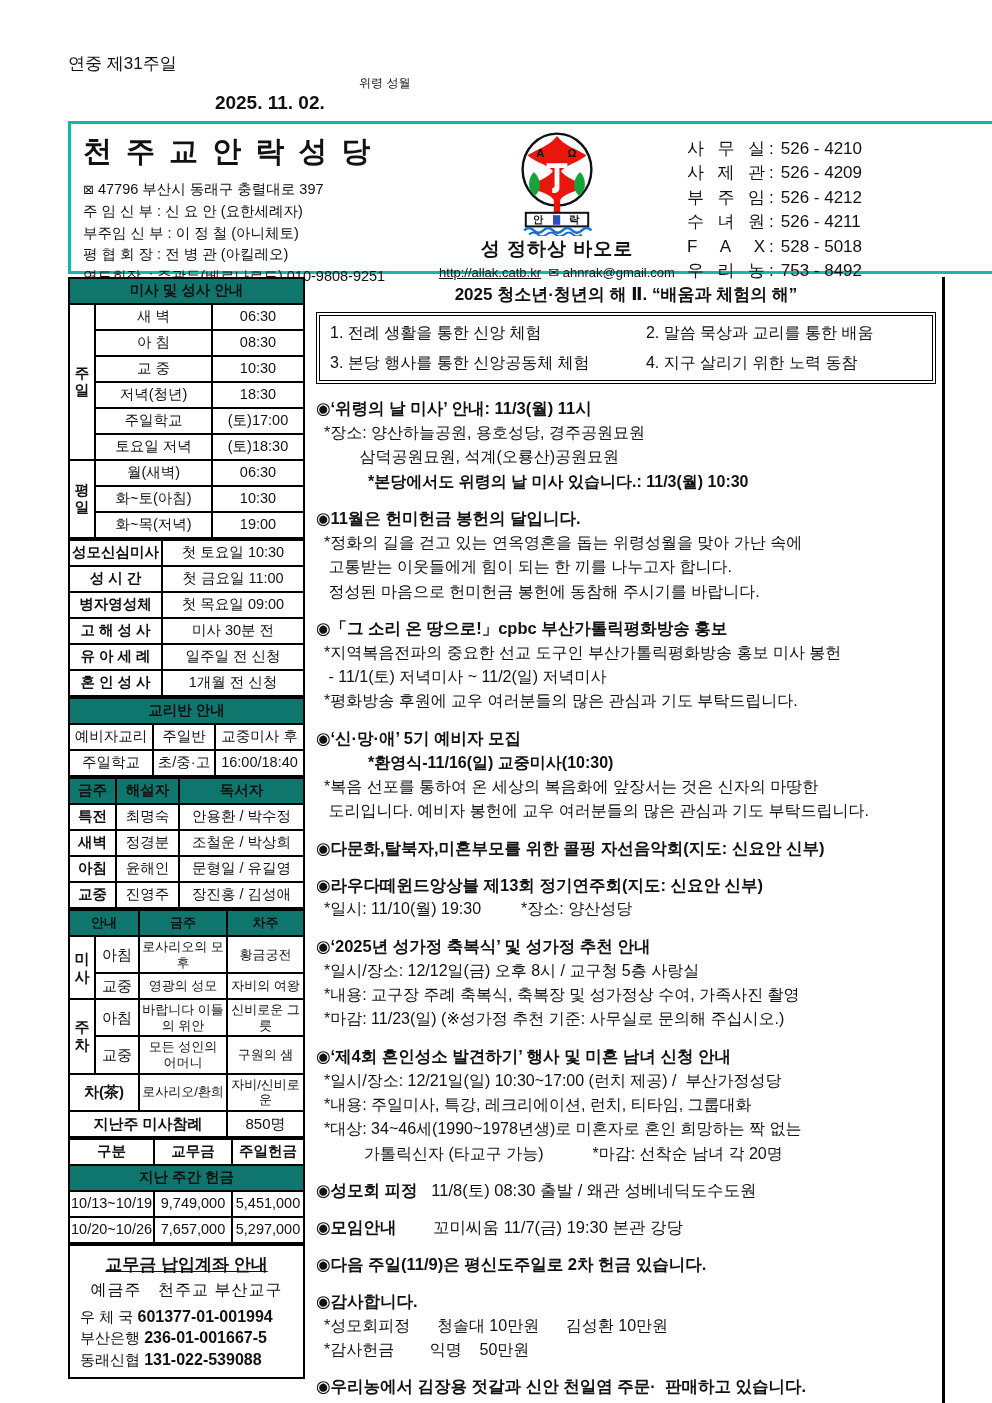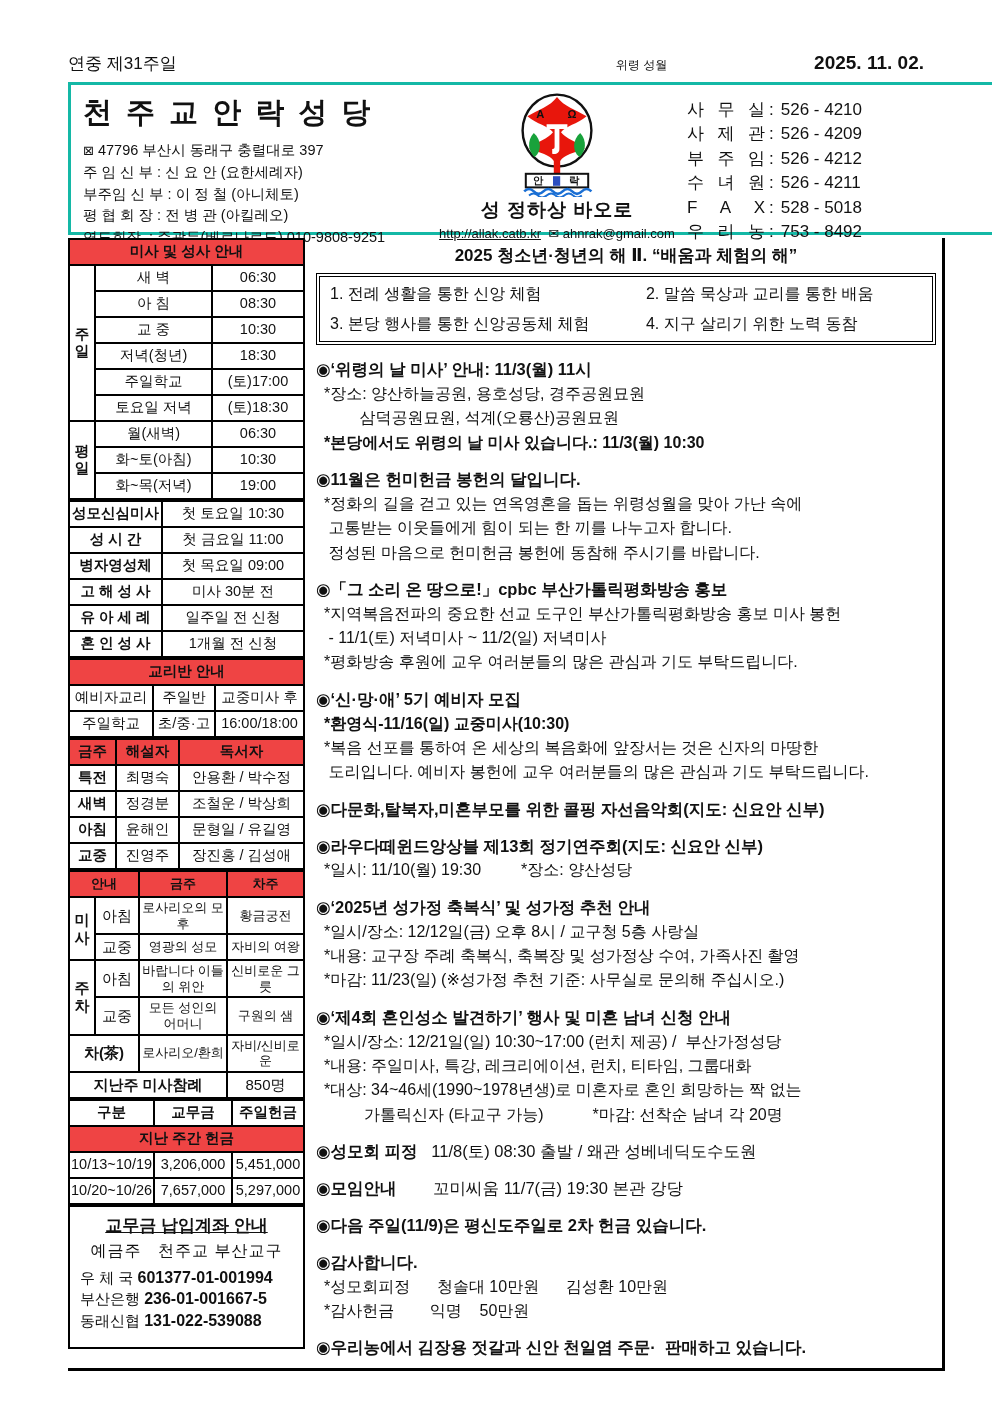--- a/index.html
+++ b/index.html
@@ -1,20 +1,20 @@
 <!DOCTYPE html>
 <html><head>
 <meta charset="utf-8">
 <style>
   * { margin:0; padding:0; box-sizing:border-box; }
   body { background:#fff; color:#111; font-family:"Liberation Sans","DejaVu Sans",sans-serif; }
   .page { width:992px; height:1403px; overflow:hidden; background:#fff; padding:52px 0 0 68px; position:relative; }
 
   
-  .topbar { width:856px; display:flex; align-items:baseline; margin-bottom:7px; }
+  .topbar { width:856px; display:flex; align-items:baseline; margin-bottom:7px;flex-direction:column; }
   .tb-left { width:30%; font-size:17px; }
   .tb-center { width:40%; text-align:right; font-size:12px; }
   .tb-right { width:30%; text-align:right; font-size:19px; font-weight:bold; }
 
   
   .header-box { width:976px; border:3px solid #14b8a6; display:flex; padding:8px 0 4px 12px; height:153px; }
   .hb-left { width:348px; }
   .church-name { font-size:29px; font-weight:bold; letter-spacing:3px; margin-bottom:7px; white-space:nowrap; }
   .addr, .staff-line { font-size:14.5px; line-height:1.5; white-space:pre-wrap; }
   .addr .micon { font-size:13px; }
@@ -29,42 +29,42 @@
   .ph-colon { margin:0 7px 0 4px; }
 
   
   .main-body { width:877px; display:flex; margin-top:3px; border-right:3px solid #000; border-bottom:3px solid #000; }
   .sidebar { width:237px; flex:none; }
   .content { flex:1; padding:4px 6px 8px 11px; }
 
   
   table.tb { width:100%; border-collapse:collapse; table-layout:fixed; }
   .tb td { border:2px solid #000; text-align:center; font-size:14.5px; line-height:1.2; padding:2px 1px; height:26px; overflow:hidden; }
-  .thead { background:#ef4444; font-weight:bold; font-size:16px; }
+  .thead { background:#0f766e; font-weight:bold; font-size:16px; }
   .vlabel { font-weight:bold; font-size:16px; word-break:break-all; line-height:1.7; padding:0 2px; }
   .b { font-weight:bold; }
   .sm { font-size:13px; }
   .guide td { font-size:13px; }
   .guide td.hd { font-size:15px; }
   .num { font-size:13.5px; }
-  .account { border:2px solid #000; text-align:center; padding:7px 4px 15px; }
+  .account { border:2px solid #000; text-align:center; padding:7px 4px 6px; }
   .acc-title { font-size:17px; font-weight:bold; text-decoration:underline; margin-bottom:4px; }
   .acc-holder { font-size:16px; letter-spacing:1px; margin-bottom:5px; white-space:pre-wrap; }
   .acc-line { font-size:15px; text-align:left; padding-left:6px; line-height:1.35; white-space:nowrap; }
   .acc-line .no { font-weight:bold; font-size:16px; }
 
   
   .year-title { text-align:center; font-weight:bold; font-size:17px; margin:2px 0 6px; }
   .year-box { border:4px double #000; padding:4px 6px 5px 10px; display:grid; grid-template-columns:53% 47%; row-gap:4px; }
   .year-box .yi { font-weight:normal; font-size:16px; line-height:1.6; white-space:pre-wrap; }
   .section { margin-top:13px; font-size:16px; }
   .sec-title { font-weight:bold; font-size:16.5px; line-height:1.45; white-space:pre-wrap; }
   .sec-title .suffix { font-weight:normal; }
   .sec-line { padding-left:8px; line-height:1.52; white-space:pre-wrap; }
-  .sec-line.bold { font-weight:bold; }
+  .sec-line.bold { font-weight:bold;margin-left:44px; }
   svg text { font-family:"Liberation Sans","DejaVu Sans",sans-serif; }
 </style>
 </head>
 <body>
 
 <div class="page">
 
   <div class="topbar">
     <span class="tb-left">연중 제31주일</span>
     <span class="tb-center">위령 성월</span>
@@ -232,21 +232,21 @@
               <td colspan="3" class="thead">교리반 안내</td>
             </tr>
         <tr>
               <td class="sm">예비자교리</td>
               <td class="sm">주일반</td>
               <td class="sm">교중미사 후</td>
             </tr>
         <tr>
               <td class="sm">주일학교</td>
               <td class="sm">초/중·고</td>
-              <td class="sm">16:00/18:00</td>
+              <td class="sm">16:00/18:40</td>
             </tr>
       </tbody>
         </table>
 
       <table class="tb">
         <colgroup>
             <col style="width:47px">
             <col style="width:63px">
             <col>
           </colgroup>
@@ -336,21 +336,21 @@
             <tr>
               <td class="b">구분</td>
               <td class="b">교무금</td>
               <td class="b">주일헌금</td>
             </tr>
         <tr>
               <td colspan="3" class="thead">지난 주간 헌금</td>
             </tr>
         <tr>
               <td class="num">10/13~10/19</td>
-              <td class="num">3,206,000</td>
+              <td class="num">9,749,000</td>
               <td class="num">5,451,000</td>
             </tr>
         <tr>
               <td class="num">10/20~10/26</td>
               <td class="num">7,657,000</td>
               <td class="num">5,297,000</td>
             </tr>
       </tbody>
         </table>
 

